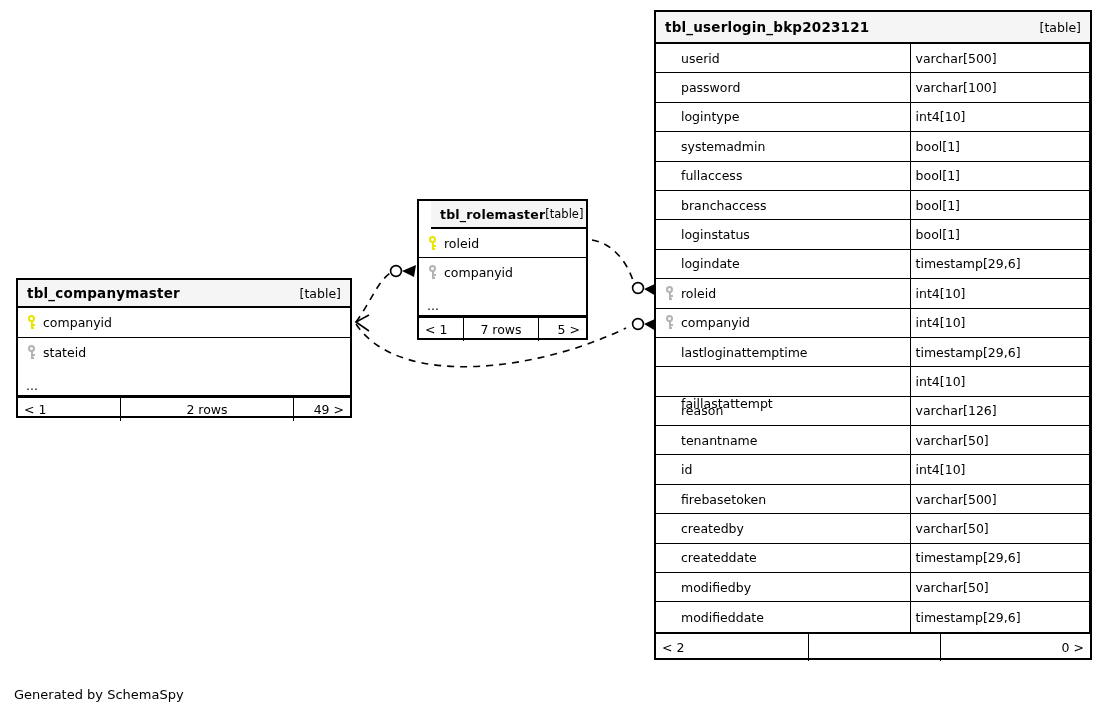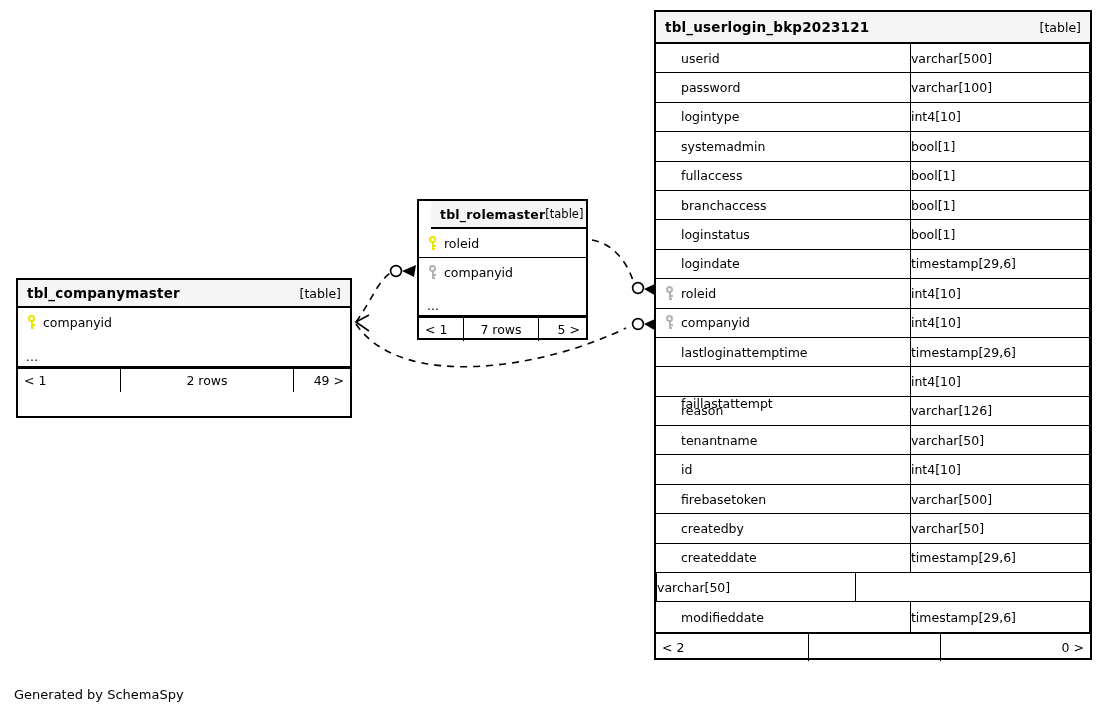--- a/index.html
+++ b/index.html
@@ -13,21 +13,21 @@
               padding:0 9px;box-sizing:border-box;}
   .tbl-name{font-weight:bold;font-size:13.5px;letter-spacing:.2px;}
   .tbl-tag{font-size:12.5px;}
 
   .cols{display:block;}
   .col-row{display:flex;align-items:stretch;border-bottom:1px solid #000;box-sizing:border-box;gap:44px;}
   .col-row:last-child{border-bottom:none;}
   .col-name{display:flex;align-items:center;gap:6px;box-sizing:border-box;
             padding-left:8px;font-size:12.5px;}
   .col-type{box-sizing:border-box;display:flex;align-items:center;
-            font-size:12.5px;border-left:1px solid #000;}
+            padding-left:5px;font-size:12.5px;border-left:1px solid #000;}
   .col-extra{box-sizing:border-box;border-left:1px solid #000;}
 
   .keyicon{width:11px;height:15px;flex:0 0 11px;position:relative;display:inline-block;}
   .keyicon i{position:absolute;display:block;}
   .keyicon i.head{width:7px;height:7px;border-radius:50%;left:2px;top:0;border:2px solid currentColor;box-sizing:border-box;}
   .keyicon i.shaft{width:2px;height:8px;left:4.5px;top:6px;background:currentColor;}
   .keyicon i.tooth{width:4px;height:2px;left:4.5px;top:9px;background:currentColor;}
   .keyicon i.tooth2{width:3px;height:2px;left:4.5px;top:12px;background:currentColor;}
   .pk{color:#e6e600;}
   .fk{color:#b3b3b3;}
@@ -256,20 +256,24 @@
         <div class="col-name" style="width:240px;">
           <span class="spacer"></span>
           <span>createddate</span>
         </div>
         <div class="col-type" style="width:155px;">
           <span>timestamp[29,6]</span>
         </div>
         <div class="col-extra" style="flex:1;"></div>
       </div>
       <div class="col-row" style="height: 29.4px;">
+        <div class="col-name" style="width:240px;">
+          <span class="spacer"></span>
+          <span>modifiedby</span>
+        </div>
         <div class="col-type" style="width:155px;">
           <span>varchar[50]</span>
         </div>
         <div class="col-extra" style="flex:1;"></div>
       </div>
       <div class="col-row" style="height: 29.4px;">
         <div class="col-name" style="width:240px;">
           <span class="spacer"></span>
           <span>modifieddate</span>
         </div>
@@ -333,20 +337,31 @@
         <div class="col-name" style="width:332px;">
           <span class="keyicon pk">
             <i class="head"></i>
             <i class="shaft"></i>
             <i class="tooth"></i>
             <i class="tooth2"></i>
           </span>
           <span>companyid</span>
         </div>
       </div>
+      <div class="col-row" style="height: 29.5px;">
+        <div class="col-name" style="width:332px;">
+          <span class="keyicon fk">
+            <i class="head"></i>
+            <i class="shaft"></i>
+            <i class="tooth"></i>
+            <i class="tooth2"></i>
+          </span>
+          <span>stateid</span>
+        </div>
+      </div>
     </div>
   <div class="ellipsis-row" style="height:29px;padding-bottom:2px;">...</div>
   <div class="footer-row" style="height:25px;">
     <div class="foot-cell foot-left" style="width:102px;">&lt; 1</div>
     <div class="foot-cell foot-mid" style="width:174px;">2 rows</div>
     <div class="foot-cell foot-right" style="flex:1;">49 &gt;</div>
   </div>
 </div>
 
 <div class="caption">Generated by SchemaSpy</div>

